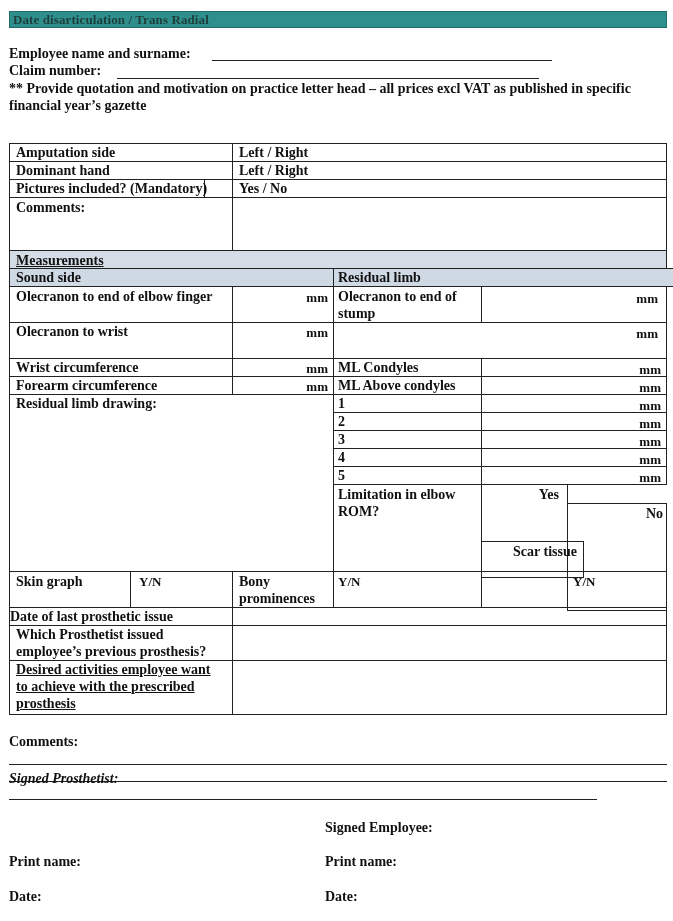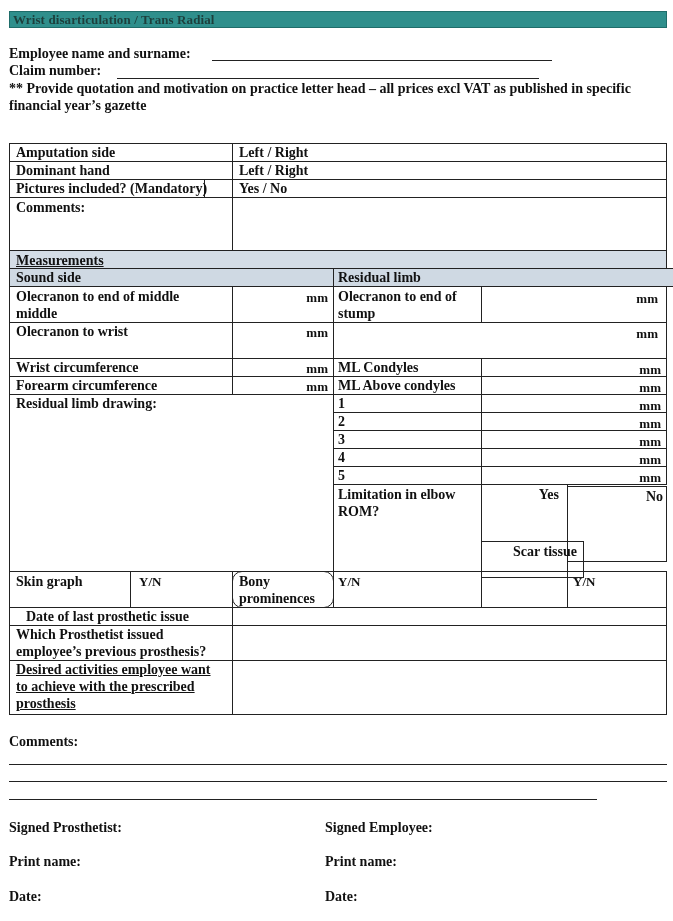--- a/index.html
+++ b/index.html
@@ -16,21 +16,21 @@
   .wrap { white-space:normal; }
   .shade { background:#d4dde6; }
   .shade2 { background:#cfd9e3; }
   .mm { position:absolute; font-size:13px; line-height:17px; }
   .u { text-decoration:underline; }
 </style>
 </head>
 <body>
 
 <div class="abs banner">
-  <span class="banner-text">Wrist disarticulation / Trans Radial</span>
+  <span class="banner-text">Date disarticulation / Trans Radial</span>
 </div>
 
 <div class="abs t" style="left:9px;top:45px;">Employee name and surname:</div>
 <div class="line" style="left:212px;top:60px;width:340px;"></div>
 <div class="abs t" style="left:9px;top:62px;">Claim number:</div>
 <div class="line" style="left:117px;top:78px;width:422px;"></div>
 <div class="abs t wrap" style="left:9px;top:80px;width:640px;white-space:normal;">** Provide quotation and motivation on practice letter head – all prices excl VAT as published in specific financial year’s gazette</div>
 
 <div class="cell" style="left:9px;top:143px;width:224px;height:19px;">
   <span class="ctext" style="left:6px;top:0px;">Amputation side</span>
@@ -59,21 +59,21 @@
   <span class="ctext u" style="left:6px;top:1px;">Measurements</span>
 </div>
 <div class="cell shade2" style="left:9px;top:268px;width:325px;height:19px;">
   <span class="ctext" style="left:6px;top:0px;">Sound side</span>
 </div>
 <div class="cell shade2" style="left:333px;top:268px;width:354px;height:19px;">
   <span class="ctext" style="left:4px;top:0px;">Residual limb</span>
 </div>
 
 <div class="cell" style="left:9px;top:286px;width:224px;height:37px;">
-  <span class="ctext wrap" style="left:6px;top:1px;width:200px;">Olecranon to end of middle middle</span>
+  <span class="ctext wrap" style="left:6px;top:1px;width:200px;">Olecranon to end of elbow finger</span>
 </div>
 <div class="cell" style="left:232px;top:286px;width:102px;height:37px;">
   <span class="mm" style="right:5px;top:2px;">mm</span>
 </div>
 <div class="cell" style="left:9px;top:322px;width:224px;height:37px;">
   <span class="ctext" style="left:6px;top:0px;">Olecranon to wrist</span>
 </div>
 <div class="cell" style="left:232px;top:322px;width:102px;height:37px;">
   <span class="mm" style="right:5px;top:1px;">mm</span>
 </div>
@@ -147,61 +147,61 @@
 <div class="cell" style="left:481px;top:466px;width:186px;height:19px;">
   <span class="mm" style="right:5px;top:2px;">mm</span>
 </div>
 
 <div class="cell" style="left:333px;top:484px;width:149px;height:88px;">
   <span class="ctext wrap" style="left:4px;top:1px;width:135px;">Limitation in elbow ROM?</span>
 </div>
 <div class="cell" style="left:481px;top:484px;width:87px;height:88px;">
   <span class="ctext" style="right:8px;top:1px;">Yes</span>
 </div>
-<div class="cell" style="left:567px;top:486px;width:100px;height:76px;text-align:center;">
+<div class="cell" style="left:567px;top:503px;width:100px;height:108px;text-align:center;">
   <span class="ctext" style="right:3px;top:1px;">No</span>
 </div>
 
 <div class="cell" style="left:9px;top:571px;width:122px;height:37px;">
   <span class="ctext" style="left:6px;top:1px;">Skin graph</span>
 </div>
 <div class="cell" style="left:130px;top:571px;width:103px;height:37px;">
   <span class="ctext" style="left:8px;top:1px;font-size:13px;">Y/N</span>
 </div>
-<div class="cell" style="left:232px;top:571px;width:102px;height:37px;border-radius:10px;">
+<div class="cell" style="left:232px;top:571px;width:102px;height:37px;">
   <span class="ctext wrap" style="left:6px;top:1px;width:92px;">Bony prominences</span>
 </div>
 <div class="cell" style="left:333px;top:571px;width:149px;height:37px;">
   <span class="ctext" style="left:4px;top:1px;font-size:13px;">Y/N</span>
 </div>
 <div class="cell" style="left:481px;top:541px;width:103px;height:37px;">
   <span class="ctext" style="right:6px;top:1px;">Scar tissue</span>
 </div>
 <div class="cell" style="left:567px;top:571px;width:100px;height:37px;">
   <span class="ctext" style="left:5px;top:1px;font-size:13px;">Y/N</span>
 </div>
 
 <div class="cell" style="left:9px;top:607px;width:224px;height:19px;">
-  <span class="ctext" style="left:16px;top:0px;">Date of last prosthetic issue</span>
+  <span class="ctext" style="left:0;top:0px;">Date of last prosthetic issue</span>
 </div>
 <div class="cell" style="left:232px;top:607px;width:435px;height:19px;"></div>
 
 <div class="cell" style="left:9px;top:625px;width:224px;height:36px;">
   <span class="ctext wrap" style="left:6px;top:0px;width:216px;font-family:Liberation Serif, serif;">Which Prosthetist issued employee’s previous prosthesis?</span>
 </div>
 <div class="cell" style="left:232px;top:625px;width:435px;height:36px;"></div>
 
 <div class="cell" style="left:9px;top:660px;width:224px;height:55px;">
   <span class="ctext wrap" style="left:6px;top:0px;width:200px;text-decoration:underline;">Desired activities employee want to achieve with the prescribed prosthesis</span>
 </div>
 <div class="cell" style="left:232px;top:660px;width:435px;height:55px;"></div>
 
 <div class="abs t" style="left:9px;top:733px;">Comments:</div>
 <div class="line" style="left:9px;top:764px;width:658px;"></div>
 <div class="line" style="left:9px;top:781px;width:658px;"></div>
 <div class="line" style="left:9px;top:799px;width:588px;"></div>
 
-<div class="abs t" style="left:9px;top:819px;">Signed Prosthetist:</div>
+<div class="abs t" style="left:9px;top:770px;font-style:italic;">Signed Prosthetist:</div>
 <div class="abs t" style="left:325px;top:819px;">Signed Employee:</div>
 <div class="abs t" style="left:9px;top:853px;">Print name:</div>
 <div class="abs t" style="left:325px;top:853px;">Print name:</div>
 <div class="abs t" style="left:9px;top:888px;">Date:</div>
 <div class="abs t" style="left:325px;top:888px;">Date:</div>
 
 </body></html>

